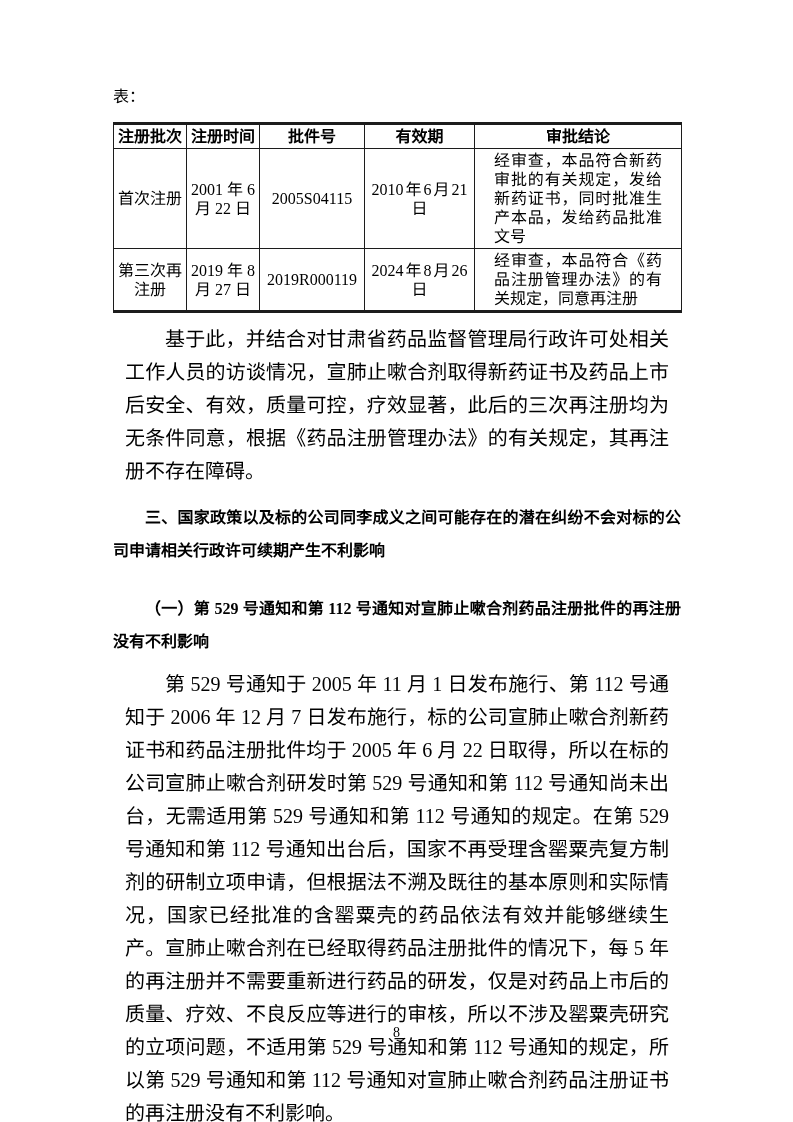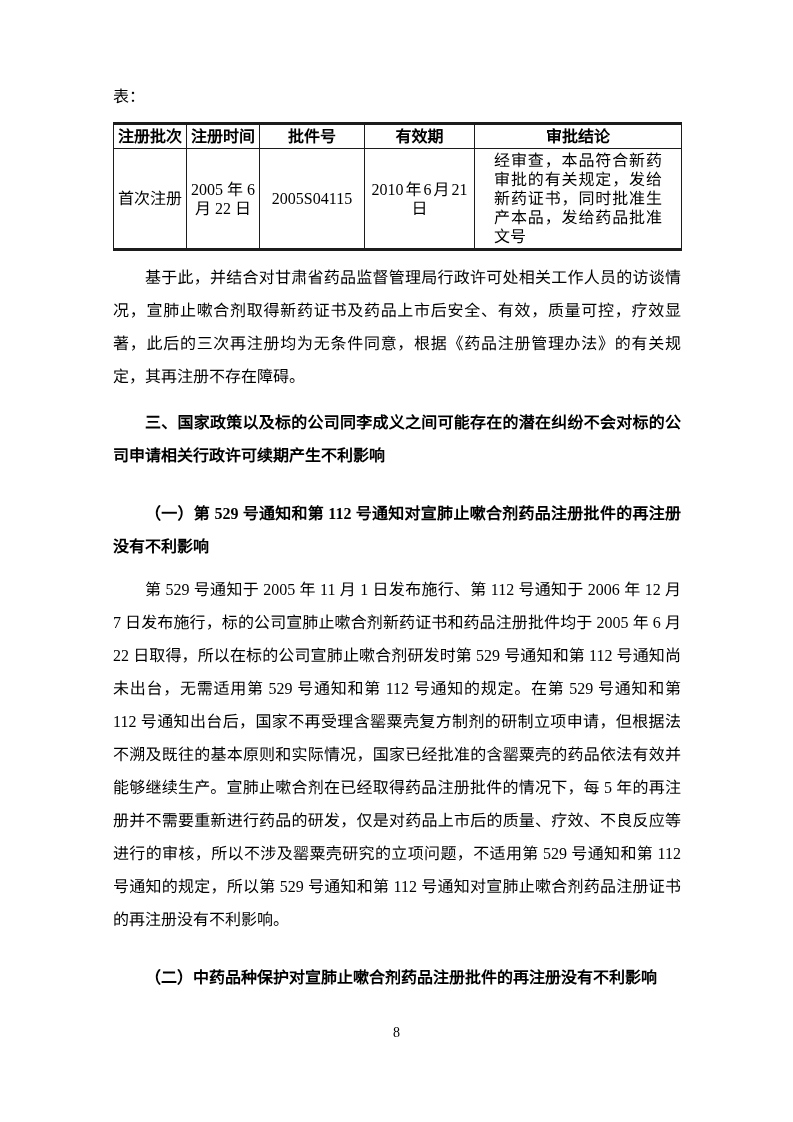--- a/index.html
+++ b/index.html
@@ -58,22 +58,22 @@
   }
   table.reg-table td.date {
     word-spacing: -2px;
   }
   table.reg-table td.conclusion {
     text-align: justify;
     padding: 2px 19px;
     line-height: 19px;
   }
   .para {
-    margin: 0;
-    font-size: 16px;
+    margin: 12px;
+    font-size: 20px;
     line-height: 33px;
     text-align: justify;
     text-indent: 2em;
   }
   .para.first {
     margin-top: 10px;
   }
   .heading {
     margin: 0;
     font-size: 16px;
@@ -122,24 +122,31 @@
           <th>注册批次</th>
           <th>注册时间</th>
           <th>批件号</th>
           <th>有效期</th>
           <th>审批结论</th>
         </tr>
       </thead>
       <tbody>
         <tr>
           <td class="center">首次注册</td>
-          <td class="center">2005 年 6 月 22 日</td>
+          <td class="center">2001 年 6 月 22 日</td>
           <td class="center">2005S04115</td>
           <td class="center date">2010 年 6 月 21 日</td>
           <td class="conclusion">经审查，本品符合新药审批的有关规定，发给新药证书，同时批准生产本品，发给药品批准文号</td>
+        </tr>
+        <tr>
+          <td class="center">第三次再注册</td>
+          <td class="center">2019 年 8 月 27 日</td>
+          <td class="center">2019R000119</td>
+          <td class="center date">2024 年 8 月 26 日</td>
+          <td class="conclusion">经审查，本品符合《药品注册管理办法》的有关规定，同意再注册</td>
         </tr>
       </tbody>
     </table>
 
     <p class="para first">基于此，并结合对甘肃省药品监督管理局行政许可处相关工作人员的访谈情况，宣肺止嗽合剂取得新药证书及药品上市后安全、有效，质量可控，疗效显著，此后的三次再注册均为无条件同意，根据《药品注册管理办法》的有关规定，其再注册不存在障碍。</p>
 
     <h3 class="heading sec">三、国家政策以及标的公司同李成义之间可能存在的潜在纠纷不会对标的公司申请相关行政许可续期产生不利影响</h3>
 
     <h4 class="heading sub">（一）第 529 号通知和第 112 号通知对宣肺止嗽合剂药品注册批件的再注册没有不利影响</h4>
 

